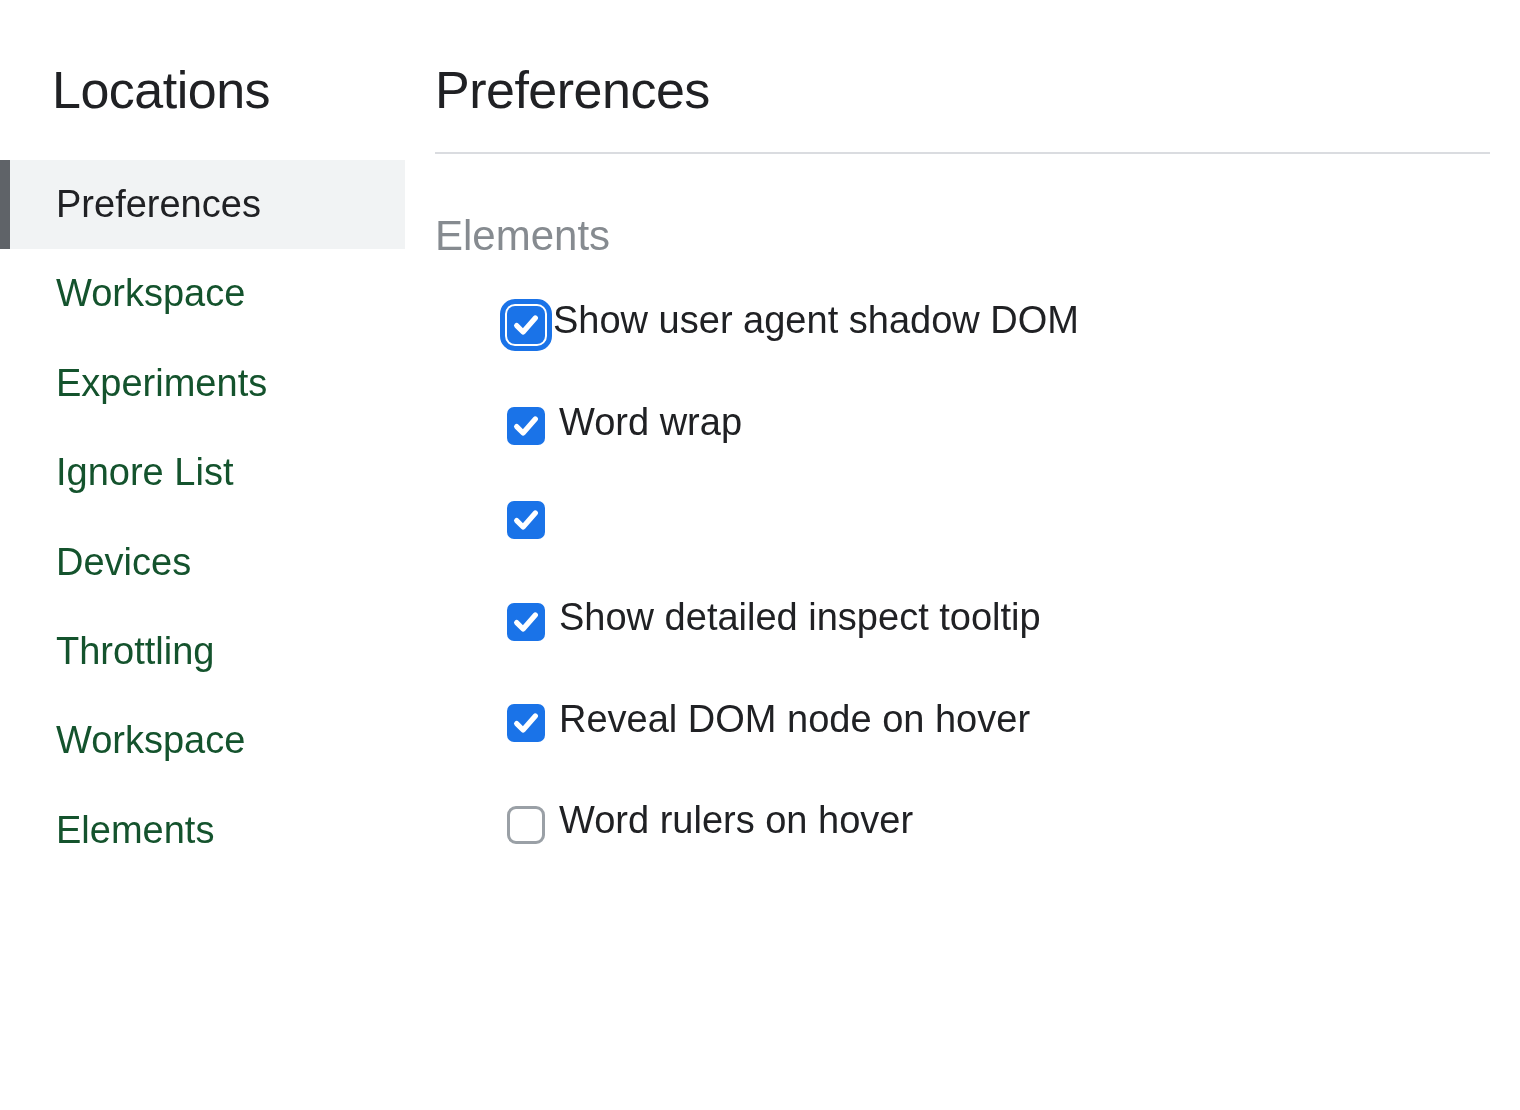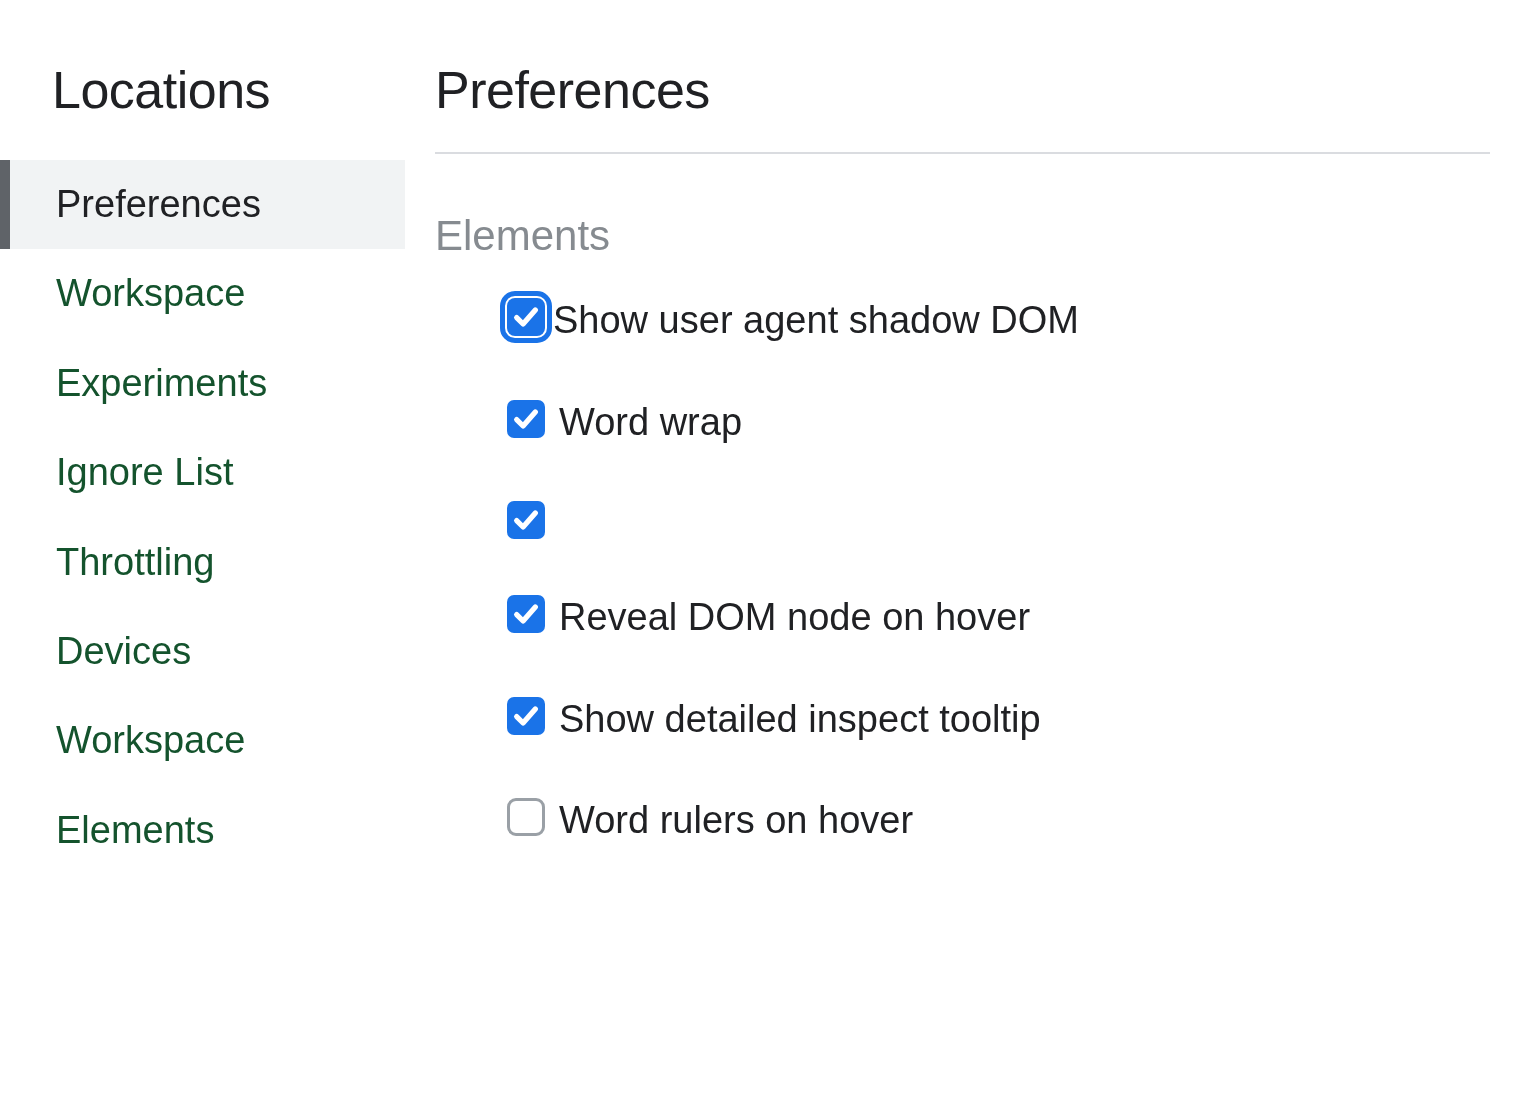--- a/index.html
+++ b/index.html
@@ -67,21 +67,21 @@
       font-weight: 400;
       color: #868b90;
       margin-top: 58px;
       margin-bottom: 38px;
     }
     .option-list {
       padding-left: 72px;
     }
     .option-row {
       display: flex;
-      align-items: flex-start;
+      align-items: flex-end;
       margin-bottom: 56px;
       cursor: pointer;
     }
     .option-row.focused .checkbox-box {
       outline: 5px solid #1a73e8;
       outline-offset: 2px;
       border-radius: 8px;
     }
     .checkbox-box {
       width: 38px;
@@ -131,24 +131,24 @@
   <div class="sidebar-item">
     <span>Workspace</span>
   </div>
   <div class="sidebar-item">
     <span>Experiments</span>
   </div>
   <div class="sidebar-item">
     <span>Ignore List</span>
   </div>
   <div class="sidebar-item">
+    <span>Devices</span>
+  </div>
+  <div class="sidebar-item">
     <span>Throttling</span>
-  </div>
-  <div class="sidebar-item">
-    <span>Devices</span>
   </div>
   <div class="sidebar-item">
     <span>Workspace</span>
   </div>
   <div class="sidebar-item">
     <span>Elements</span>
   </div>
 </div>
 
 <div class="main">
@@ -181,30 +181,30 @@
           </svg>
       </span>
     </label>
 
     <label class="option-row">
       <span class="checkbox-box checked">
         <svg viewBox="0 0 24 24" fill="none" stroke="#ffffff" stroke-width="4.5" stroke-linecap="round" stroke-linejoin="round">
             <polyline points="4 12.5 9.5 18 20 6"></polyline>
           </svg>
       </span>
+      <span class="option-label">Show detailed inspect tooltip</span>
+    </label>
+
+    <label class="option-row">
+      <span class="checkbox-box checked">
+        <svg viewBox="0 0 24 24" fill="none" stroke="#ffffff" stroke-width="4.5" stroke-linecap="round" stroke-linejoin="round">
+            <polyline points="4 12.5 9.5 18 20 6"></polyline>
+          </svg>
+      </span>
       <span class="option-label">Reveal DOM node on hover</span>
-    </label>
-
-    <label class="option-row">
-      <span class="checkbox-box checked">
-        <svg viewBox="0 0 24 24" fill="none" stroke="#ffffff" stroke-width="4.5" stroke-linecap="round" stroke-linejoin="round">
-            <polyline points="4 12.5 9.5 18 20 6"></polyline>
-          </svg>
-      </span>
-      <span class="option-label">Show detailed inspect tooltip</span>
     </label>
 
     <label class="option-row">
       <span class="checkbox-box unchecked"></span>
       <span class="option-label">Word rulers on hover</span>
     </label>
 
   </div>
 </div>
 

